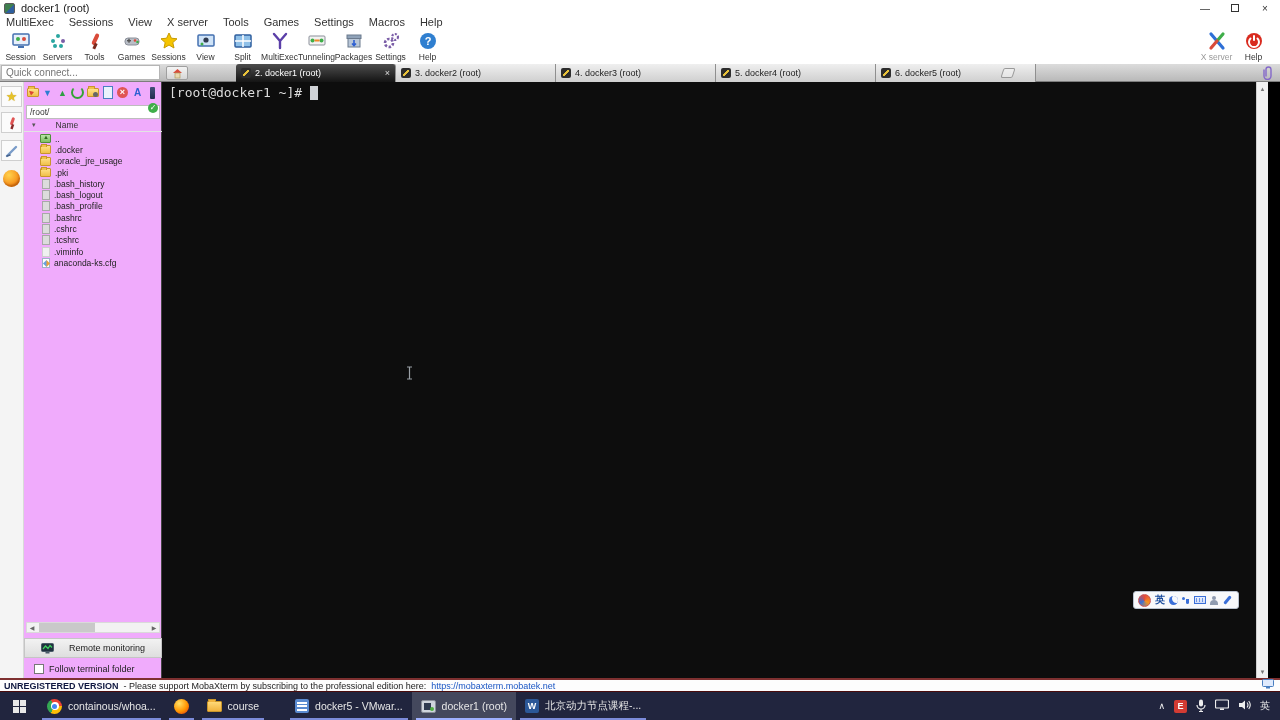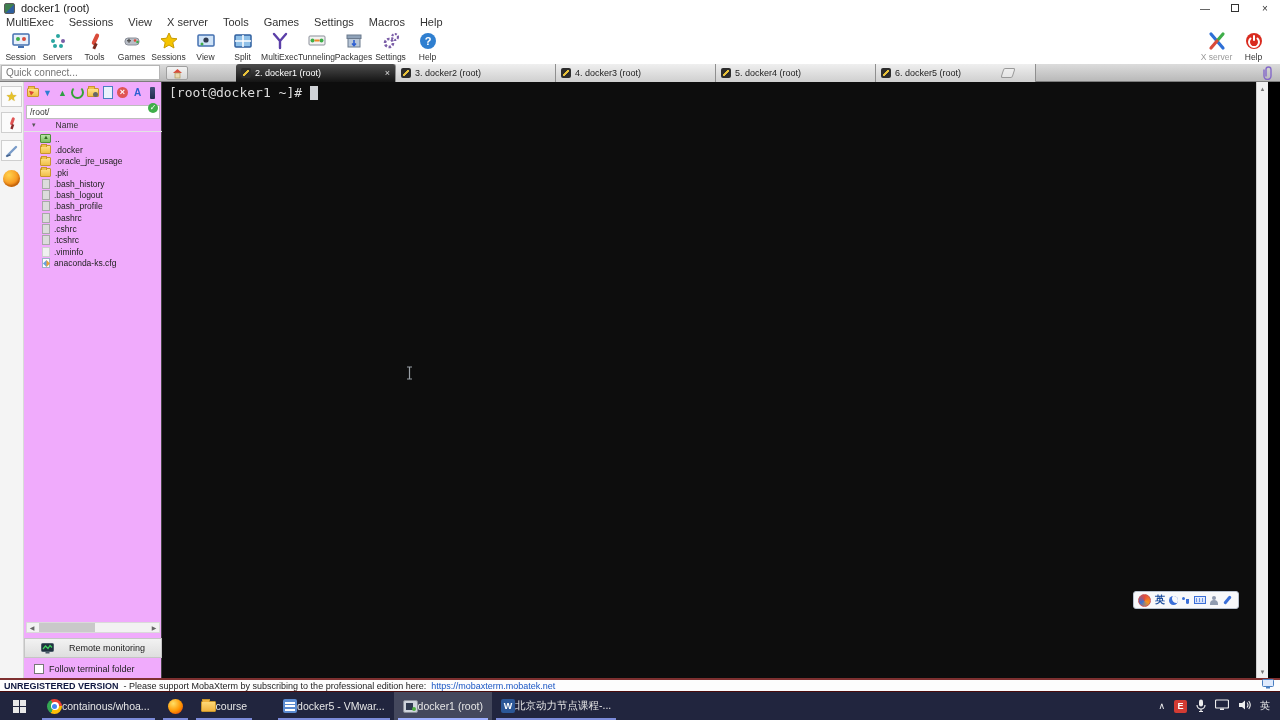--- a/index.html
+++ b/index.html
@@ -135,21 +135,21 @@
     border-top:2px solid #7e3030; border-bottom:1px solid #4a0d0d; display:flex; align-items:flex-end; padding-left:4px; font-size:9px; color:#222; }
   .statusbar .ver { font-weight:bold; color:#101840; margin-right:5px; }
   .statusbar .link { color:#1a56c4; margin-left:5px; }
   .statusbar .sicon { margin-left:auto; margin-right:6px; }
 
   
   .taskbar { position:absolute; left:0; top:692px; width:1280px; height:28px; background:#21253e; display:flex; align-items:stretch; }
   .startbtn { width:38px; display:flex; align-items:center; justify-content:center; }
   .winlogo { width:13px; height:13px; display:grid; grid-template-columns:6px 6px; grid-template-rows:6px 6px; gap:1px; }
   .winlogo i { background:#e8e8e8; display:block; }
-  .titem { display:flex; align-items:center; padding:0 9px; position:relative; font-size:10.5px; color:#e6e6e6; white-space:nowrap; }
+  .titem { display:flex; align-items:center; gap:6px; padding:0 9px; position:relative; font-size:10.5px; color:#e6e6e6; white-space:nowrap; }
   .titem .underline { position:absolute; left:4px; right:4px; bottom:0; height:2px; background:#7c8bd9; }
   .titem.active { background:rgba(255,255,255,0.16); }
   .titem.active .underline { background:#9fb0ff; }
   .titem.gap { margin-left:18px; }
   .chromeicon { width:15px; height:15px; border-radius:50%; background:conic-gradient(from -30deg, #ea4335 0 33%, #fbbc05 33% 66%, #34a853 66% 100%); position:relative; }
   .chromeicon::before { content:""; position:absolute; left:3.5px; top:3.5px; width:8px; height:8px; border-radius:50%; background:#fff; }
   .chromeicon::after { content:""; position:absolute; left:5px; top:5px; width:5px; height:5px; border-radius:50%; background:#4285f4; }
   .fficon { width:15px; height:15px; border-radius:50%; background:radial-gradient(circle at 35% 30%, #ffe066, #ff9500 55%, #e3410f 90%); }
   .foldericon16 { width:15px; height:11px; background:linear-gradient(#ffd978,#f2b33d); border:1px solid #c9962b; border-radius:1px; position:relative; }
   .foldericon16::before { content:""; position:absolute; left:0; top:-3px; width:6px; height:2px; background:#f2b33d; border:1px solid #c9962b; border-bottom:none; }

